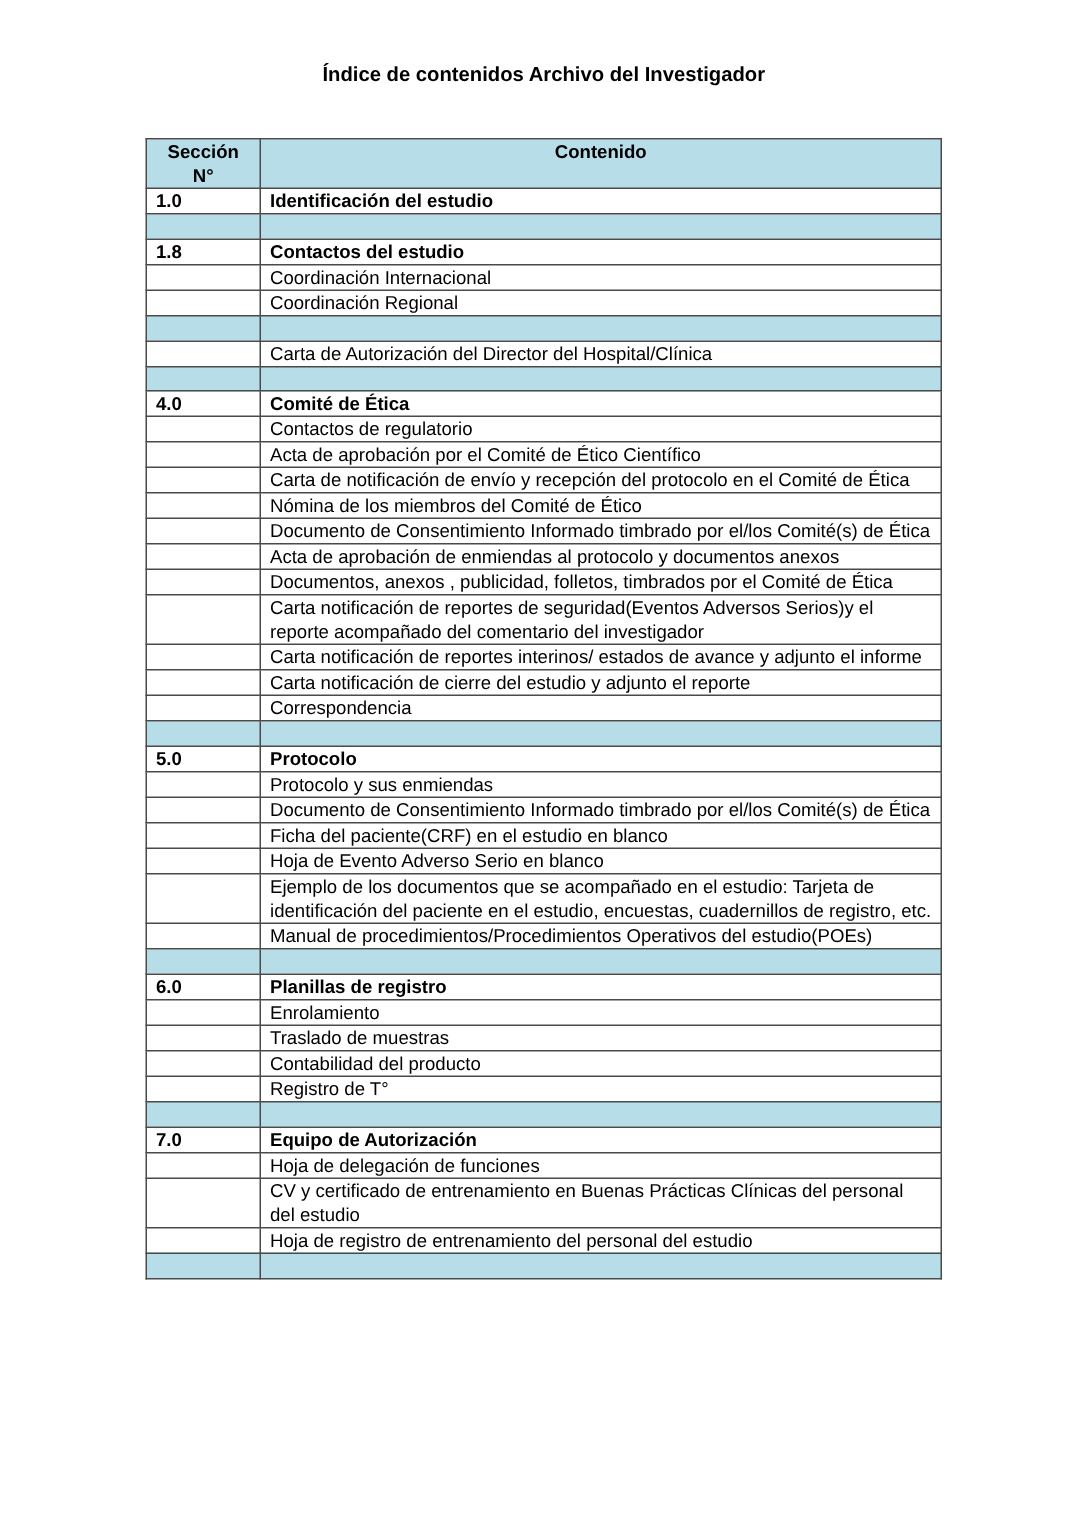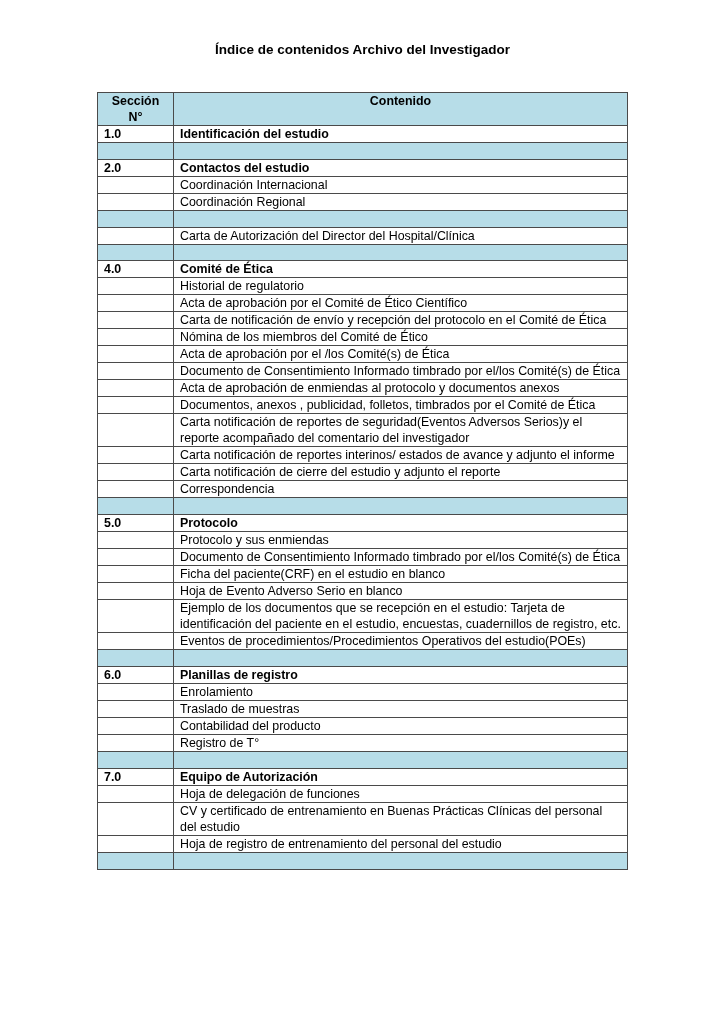--- a/index.html
+++ b/index.html
@@ -31,21 +31,21 @@
   <tbody id="toc-body">
       <tr class="section">
         <td>1.0</td>
         <td>Identificación del estudio</td>
       </tr>
       <tr class="spacer">
         <td></td>
         <td></td>
       </tr>
       <tr class="section">
-        <td>2.0</td>
+        <td>1.8</td>
         <td>Contactos del estudio</td>
       </tr>
       <tr class="item">
         <td></td>
         <td>Coordinación Internacional</td>
       </tr>
       <tr class="item">
         <td></td>
         <td>Coordinación Regional</td>
       </tr>
@@ -60,37 +60,33 @@
       <tr class="spacer">
         <td></td>
         <td></td>
       </tr>
       <tr class="section">
         <td>4.0</td>
         <td>Comité de Ética</td>
       </tr>
       <tr class="item">
         <td></td>
-        <td>Historial de regulatorio</td>
+        <td>Contactos de regulatorio</td>
       </tr>
       <tr class="item">
         <td></td>
         <td>Acta de aprobación por el Comité de Ético Científico</td>
       </tr>
       <tr class="item">
         <td></td>
         <td>Carta de notificación de envío y recepción del protocolo en el Comité de Ética</td>
       </tr>
       <tr class="item">
         <td></td>
         <td>Nómina de los miembros del Comité de Ético</td>
-      </tr>
-      <tr class="item">
-        <td></td>
-        <td>Acta de aprobación por el /los Comité(s) de Ética</td>
       </tr>
       <tr class="item">
         <td></td>
         <td>Documento de Consentimiento Informado timbrado por el/los Comité(s) de Ética</td>
       </tr>
       <tr class="item">
         <td></td>
         <td>Acta de aprobación de enmiendas al protocolo y documentos anexos</td>
       </tr>
       <tr class="item">
@@ -132,25 +128,25 @@
       <tr class="item">
         <td></td>
         <td>Ficha del paciente(CRF) en el estudio en blanco</td>
       </tr>
       <tr class="item">
         <td></td>
         <td>Hoja de Evento Adverso Serio en blanco</td>
       </tr>
       <tr class="item">
         <td></td>
-        <td>Ejemplo de los documentos que se recepción en el estudio: Tarjeta de identificación del paciente en el estudio, encuestas, cuadernillos de registro, etc.</td>
+        <td>Ejemplo de los documentos que se acompañado en el estudio: Tarjeta de identificación del paciente en el estudio, encuestas, cuadernillos de registro, etc.</td>
       </tr>
       <tr class="item">
         <td></td>
-        <td>Eventos de procedimientos/Procedimientos Operativos del estudio(POEs)</td>
+        <td>Manual de procedimientos/Procedimientos Operativos del estudio(POEs)</td>
       </tr>
       <tr class="spacer">
         <td></td>
         <td></td>
       </tr>
       <tr class="section">
         <td>6.0</td>
         <td>Planillas de registro</td>
       </tr>
       <tr class="item">

